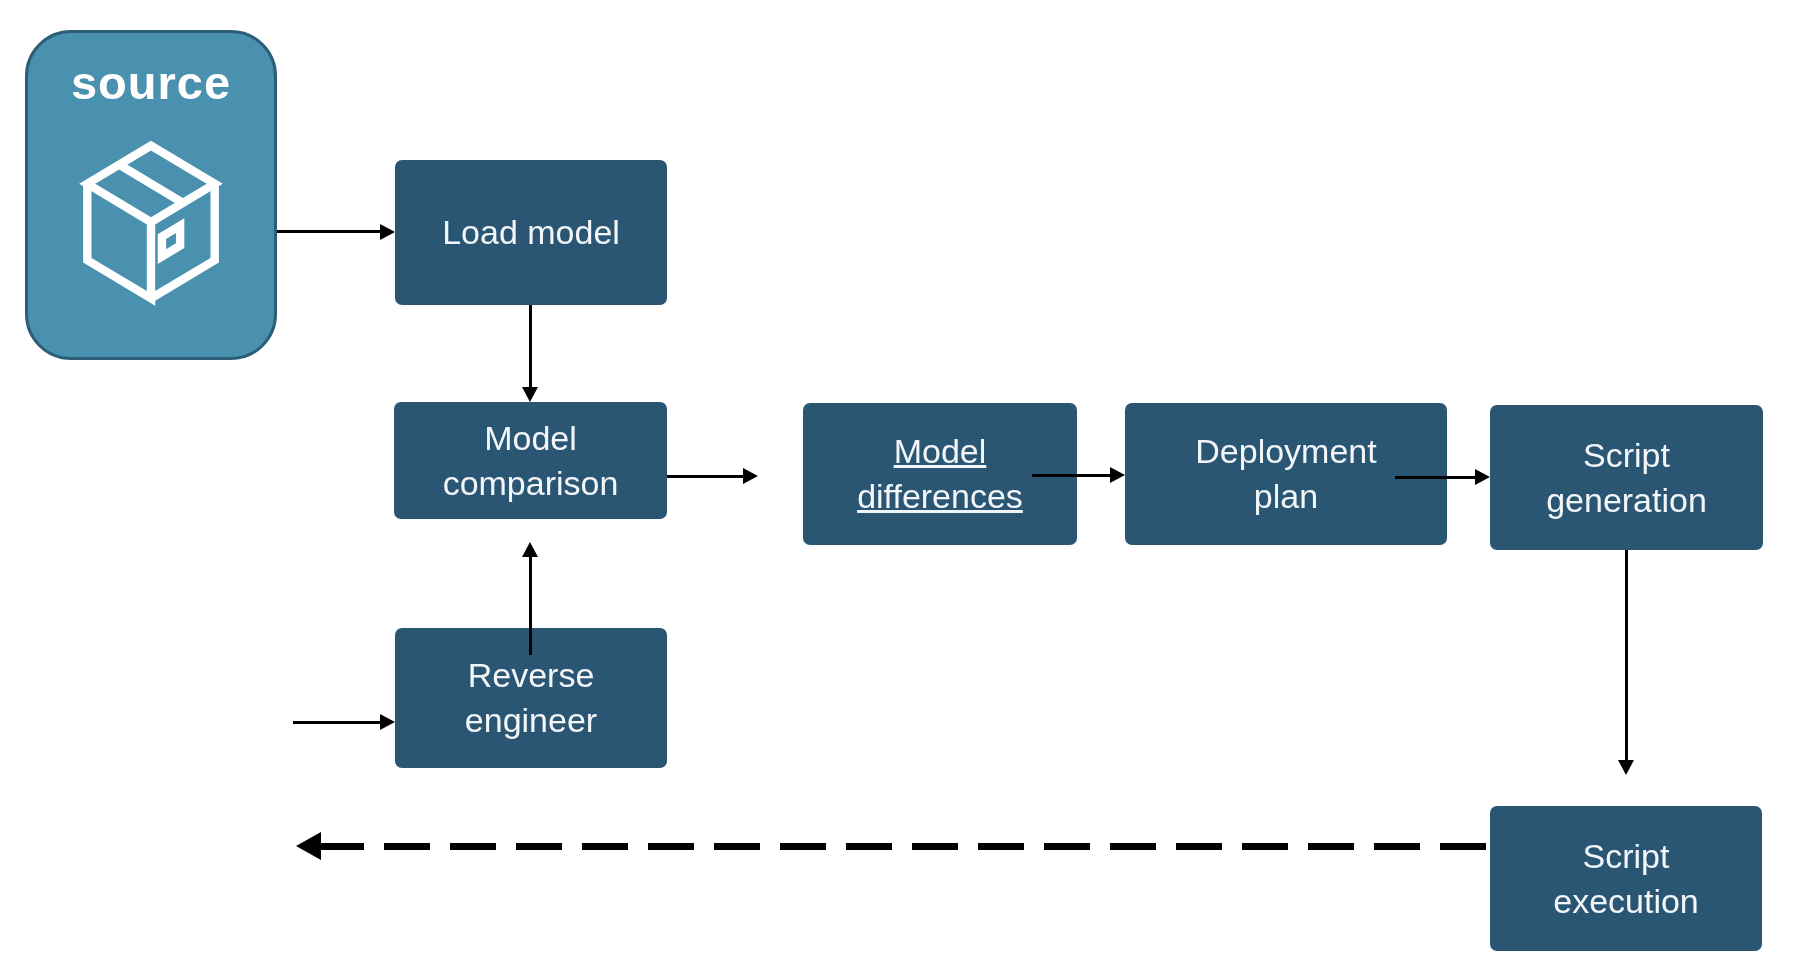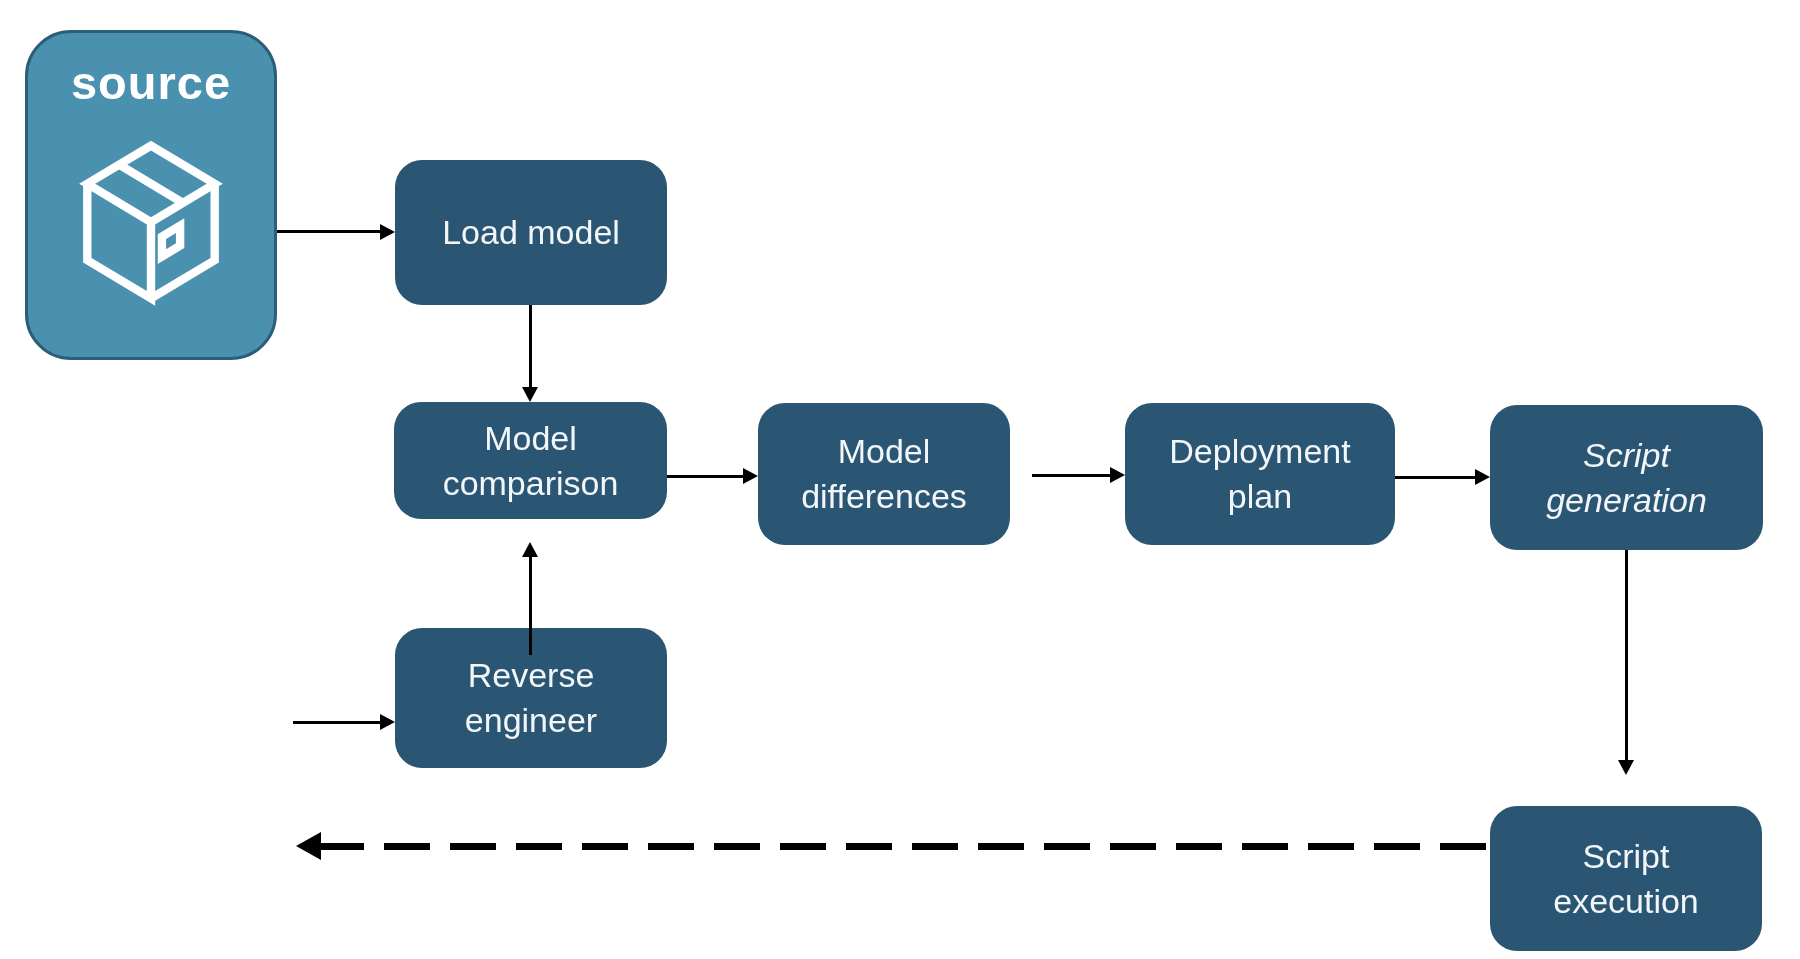--- a/index.html
+++ b/index.html
@@ -38,35 +38,35 @@
     font-weight:700;
     letter-spacing:1px;
     line-height:1.1;
   }
   .endpoint .ep-icon{margin-top:10px;flex:0 0 auto;}
 
   
   .process{
     position:absolute;
     background:var(--process-fill);
-    border-radius:27px;
+    border-radius:7px;
     color:var(--process-text);
     display:flex;
     align-items:center;
     justify-content:center;
     text-align:center;
     font-size:34px;
     line-height:1.32;
     padding:0 34px;
   }
   #node-load-model        {left:395px; top:160px; width:272px; height:145px;}
   #node-model-comparison  {left:394px; top:402px; width:273px; height:117px;}
-  #node-model-differences {left:758px; top:403px; width:252px; height:142px;}
-  #node-deployment-plan   {left:1125px;top:403px; width:270px; height:142px;}
-  #node-script-generation {left:1490px;top:405px; width:273px; height:145px;font-style:italic;}
+  #node-model-differences {left:803px; top:403px; width:274px; height:142px;text-decoration:underline;}
+  #node-deployment-plan   {left:1125px;top:403px; width:322px; height:142px;}
+  #node-script-generation {left:1490px;top:405px; width:273px; height:145px;}
   #node-reverse-engineer  {left:395px; top:628px; width:272px; height:140px;}
   #node-script-execution  {left:1490px;top:806px; width:272px; height:145px;}
 
   
   .line-h{position:absolute;height:3px;background:var(--connector);}
   .line-v{position:absolute;width:3px;background:var(--connector);}
   .head{position:absolute;width:0;height:0;}
   .head-right{border-top:8px solid transparent;border-bottom:8px solid transparent;border-left:15px solid var(--connector);}
   .head-down {border-left:8px solid transparent;border-right:8px solid transparent;border-top:15px solid var(--connector);}
   .head-up   {border-left:8px solid transparent;border-right:8px solid transparent;border-bottom:15px solid var(--connector);}

